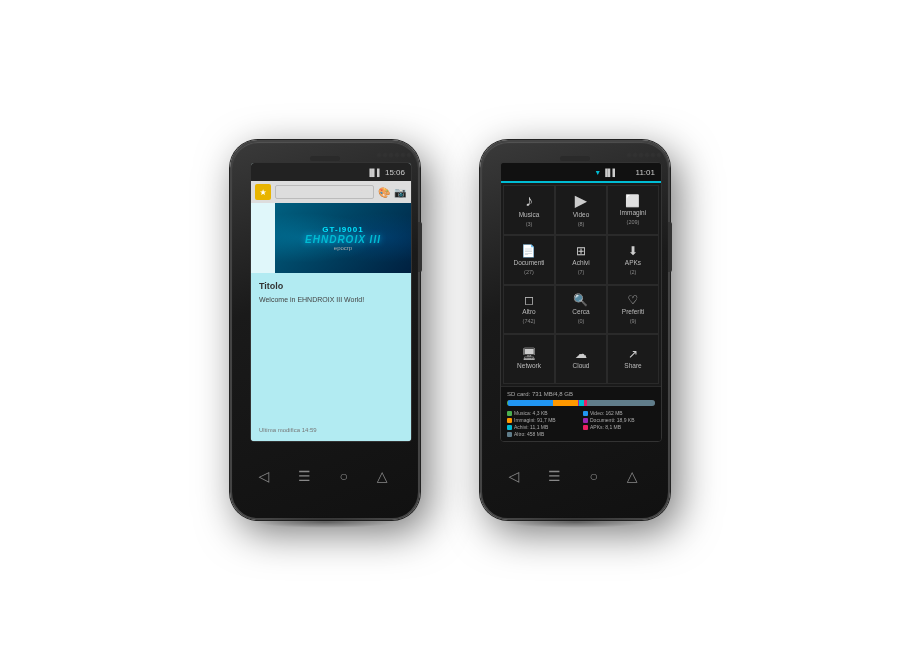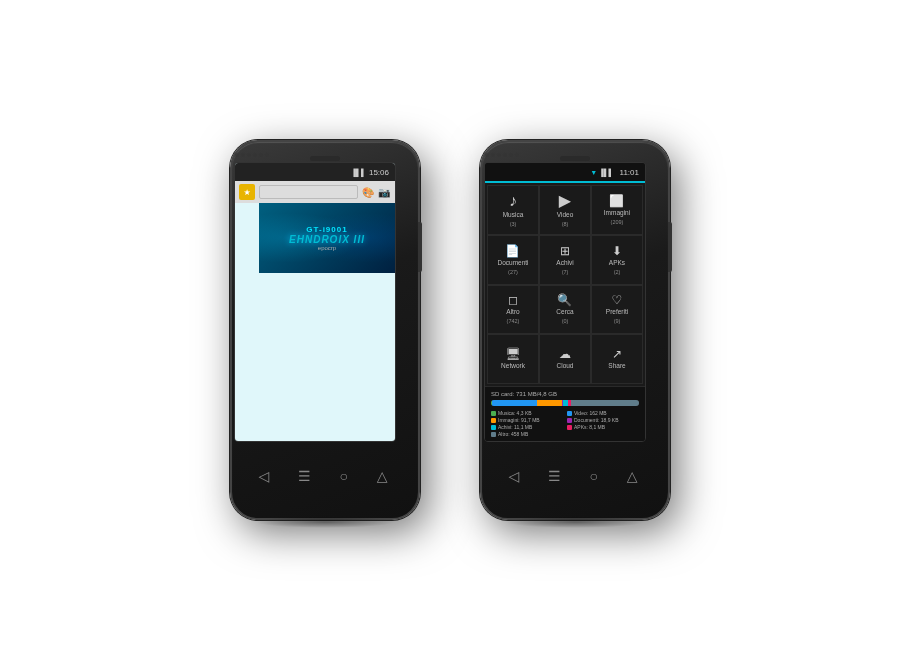--- a/index.html
+++ b/index.html
@@ -31,21 +31,21 @@
       height: 380px;
       background: linear-gradient(160deg, #3a3a3a 0%, #1a1a1a 40%, #111 100%);
       border-radius: 28px;
       border: 2px solid #444;
       box-shadow: 
         0 0 0 1px #222,
         8px 12px 40px rgba(0,0,0,0.55),
         inset 0 1px 1px rgba(255,255,255,0.15);
       display: flex;
       flex-direction: column;
-      align-items: flex-start;
+      align-items: flex-end;
       position: relative;
       padding: 10px 6px 14px 2px;
     }
 
     .phone::before {
       content: '';
       position: absolute;
       top: 14px;
       left: 50%;
       transform: translateX(-50%);
@@ -363,20 +363,25 @@
           <div class="top-bar1">
             <div class="bookmark-icon">★</div>
             <div style="flex:1;height:14px;background:#ddd;border:1px solid #bbb;border-radius:2px;font-size:6px;display:flex;align-items:center;padding:0 4px;color:#666;"></div>
             <div style="color:#555;font-size:10px;">🎨</div>
             <div style="color:#555;font-size:10px;">📷</div>
           </div>
           <div class="header-banner">
             <div class="banner-title">GT-i9001</div>
             <div class="banner-logo">EHNDROIX III</div>
             <div class="banner-sub">epocrp</div>
+          </div>
+          <div class="content-card">
+            <div class="card-title">Titolo</div>
+            <div class="card-text">Welcome in EHNDROIX III World!</div>
+            <div class="card-footer">Ultima modifica 14:59</div>
           </div>
         </div>
       </div>
       <div class="phone-bottom-bar">
         <span class="nav-btn">◁</span>
         <span class="nav-btn">☰</span>
         <span class="nav-btn">○</span>
         <span class="nav-btn">△</span>
       </div>
     </div>
@@ -384,21 +389,21 @@
   </div>
 
   <div class="phone-wrapper">
     <div class="phone">
       <div class="phone-speaker"></div>
       <div class="phone-screen">
         <div class="screen2">
           <div class="status-bar2">
             <span style="color:#00bcd4;font-size:8px;">▾</span>
             <span style="font-size:7px;color:#ccc;">▐▌▌</span>
-            <span style="font-size:8px;color:#ccc;margin-left:3px;">11:01</span>
+            <span style="font-size:8px;color:#ccc;margin-left:15px;">11:01</span>
           </div>
           <div class="accent-line"></div>
           <div class="grid-menu">
 
             <div class="grid-item">
               <span class="grid-icon">♪</span>
               <span class="grid-label">Musica</span>
               <span class="grid-count">(3)</span>
             </div>
             <div class="grid-item">

